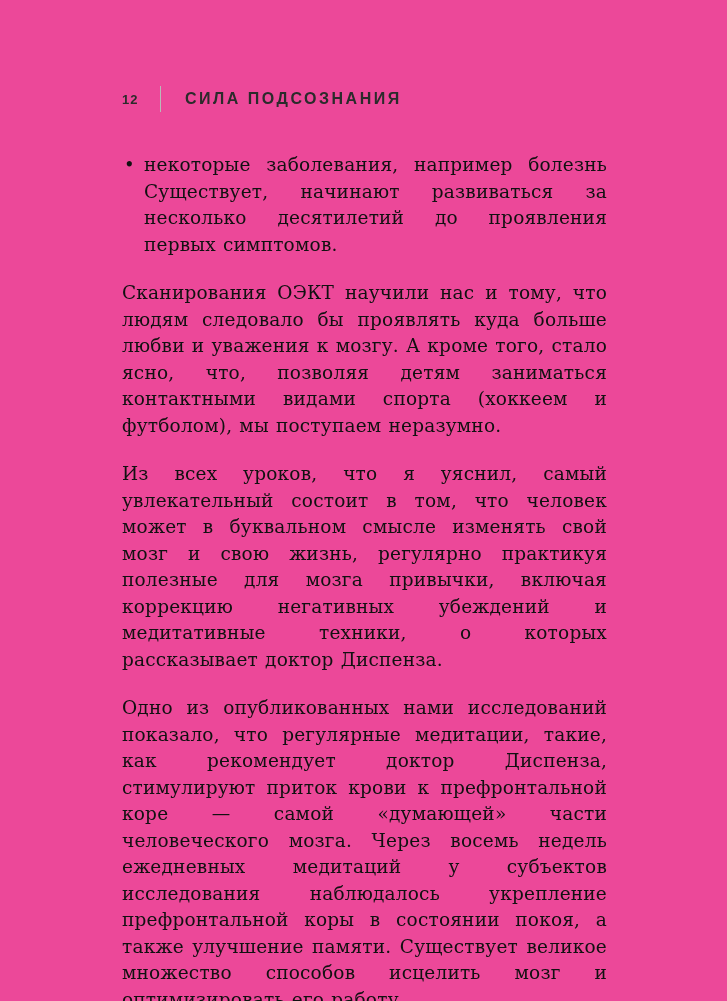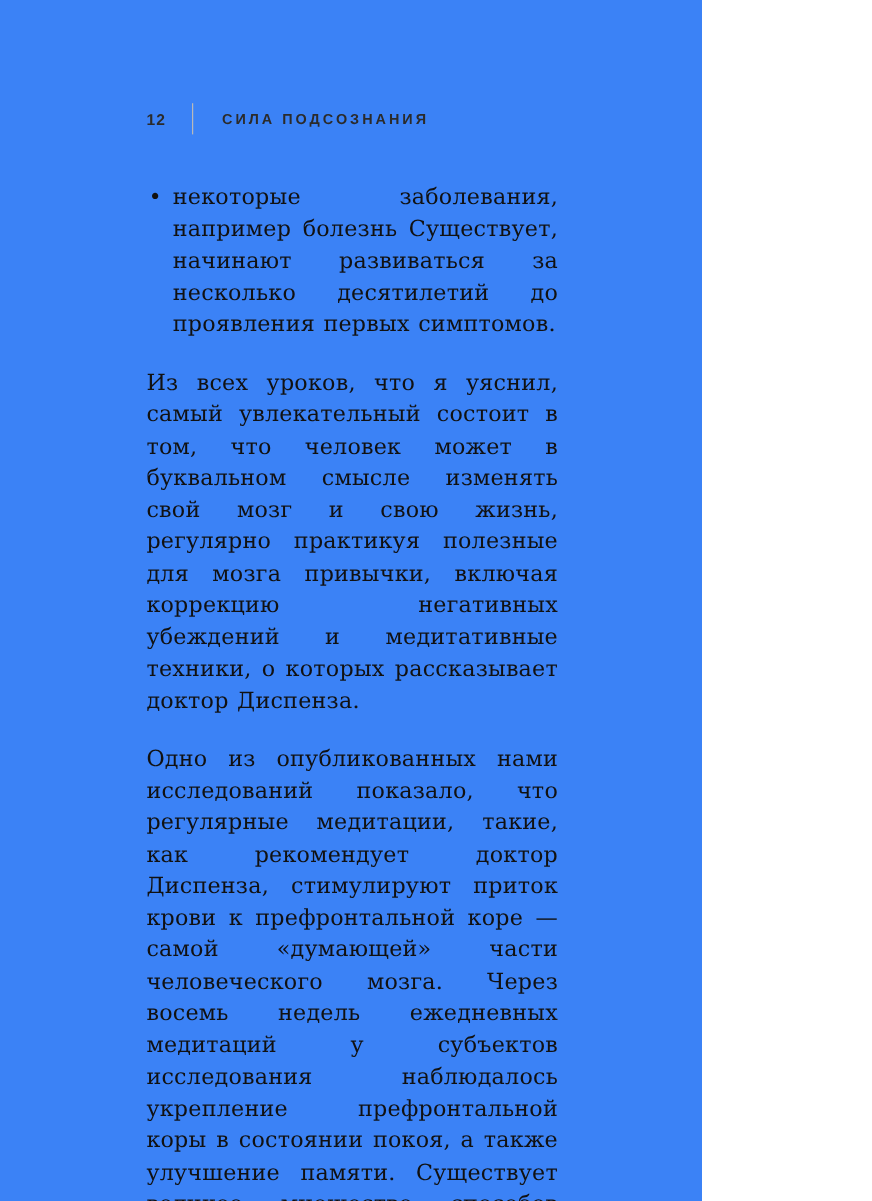--- a/index.html
+++ b/index.html
@@ -2,23 +2,23 @@
 <html><head>
 <meta charset="utf-8">
 <style>
   * { margin: 0; padding: 0; box-sizing: border-box; }
 
   html, body {
     background: #ffffff;
   }
 
   .page {
-    width: 585px;
+    width: 727px;
     height: 1001px;
-    background: #3b82f6;
+    background: #ec4899;
     position: relative;
     overflow: hidden;
     font-family: "DejaVu Serif", "Liberation Serif", serif;
     color: #111111;
   }
 
   .page-inner {
     padding: 86px 120px 0 122px;
   }
 
@@ -37,21 +37,21 @@
     letter-spacing: 1px;
     min-width: 38px;
   }
   .running-header .divider {
     width: 1px;
     height: 26px;
     background: #b9b9b9;
     margin-right: 24px;
   }
   .running-header .running-title {
-    font-size: 12px;
+    font-size: 16px;
     font-weight: bold;
     letter-spacing: 2.5px;
   }
 
   
   .body-text {
     font-size: 18.5px;
     line-height: 26.5px;
     text-align: justify;
     letter-spacing: 0.2px;
@@ -97,20 +97,21 @@
 
     <div class="body-text">
 
       <div class="bullet-list">
         <div class="bullet-item">
           <span class="bullet-marker">•</span>
           <span class="bullet-text">некоторые заболевания, например болезнь Существует, начинают развиваться за несколько десятилетий до проявления первых симптомов.</span>
         </div>
       </div>
 
+      <p class="paragraph">Сканирования ОЭКТ научили нас и тому, что людям следовало бы проявлять куда больше любви и уважения к мозгу. А кроме того, стало ясно, что, позволяя детям заниматься контактными видами спорта (хоккеем и футболом), мы поступаем неразумно.</p>
 
       <p class="paragraph">Из всех уроков, что я уяснил, самый увлекательный состоит в том, что человек может в буквальном смысле изменять свой мозг и свою жизнь, регулярно практикуя полезные для мозга привычки, включая коррекцию негативных убеждений и медитативные техники, о которых рассказывает доктор Диспенза.</p>
 
       <p class="paragraph">Одно из опубликованных нами исследований показало, что регулярные медитации, такие, как рекомендует доктор Диспенза, стимулируют приток крови к префронтальной коре — самой «думающей» части человеческого мозга. Через восемь недель ежедневных медитаций у субъектов исследования наблюдалось укрепление префронтальной коры в состоянии покоя, а также улучшение памяти. Существует великое множество способов исцелить мозг и оптимизировать его работу.</p>
 
     </div>
 
   </div>
 </div>
 

